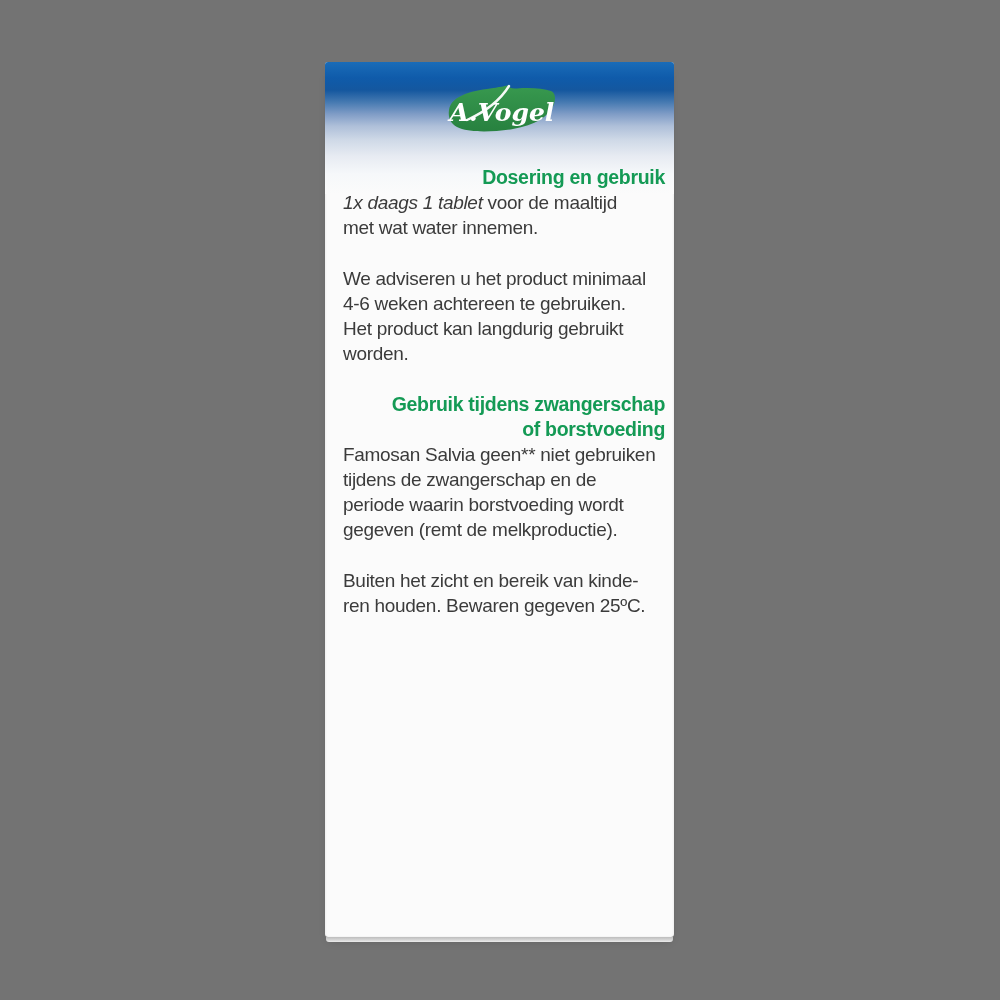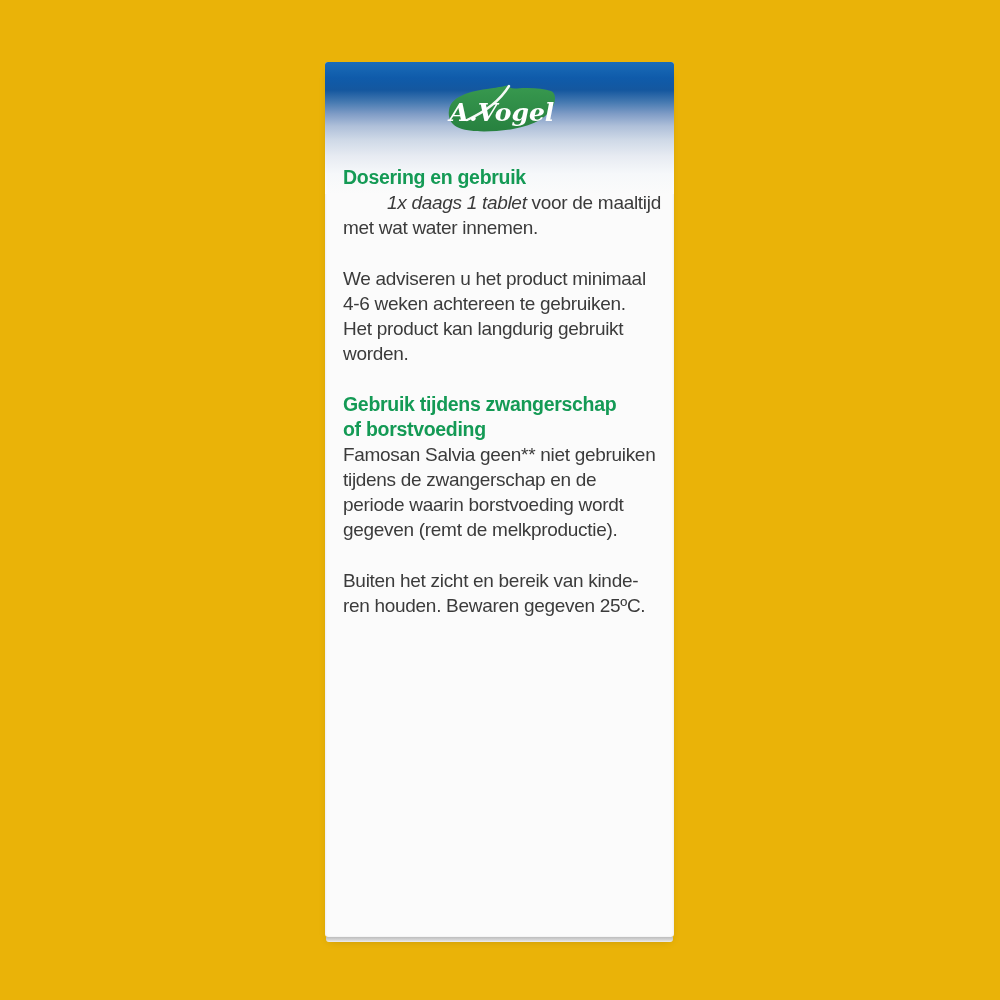--- a/index.html
+++ b/index.html
@@ -8,21 +8,21 @@
     width: 1000px;
     height: 1000px;
     background: #ffffff;
     font-family: "Liberation Sans", sans-serif;
     overflow: hidden;
   }
   .stage {
     position: relative;
     width: 1000px;
     height: 1000px;
-    background: #eab308;
+    background: #737373;
   }
   
   .box {
     position: absolute;
     left: 325px;
     top: 62px;
     width: 349px;
     height: 875px;
     background: #fbfbfb;
     border-radius: 3px;
@@ -84,26 +84,27 @@
     line-height: 25px;
     letter-spacing: -0.3px;
   }
   .content h3 {
     margin: 0;
     font-size: 19.5px;
     line-height: 25px;
     font-weight: bold;
     color: #149a55;
     white-space: pre-line;
+    text-align: right;
   }
   .content p.para {
     margin: 0 0 26px 0;
     white-space: pre-line;
   }
-  .content em { font-style: italic; margin-left: 44px; }
+  .content em { font-style: italic; }
 </style>
 </head>
 <body>
 
 <div class="stage">
   <div class="box">
 
     <div class="band"></div>
 
     <div class="logo">

